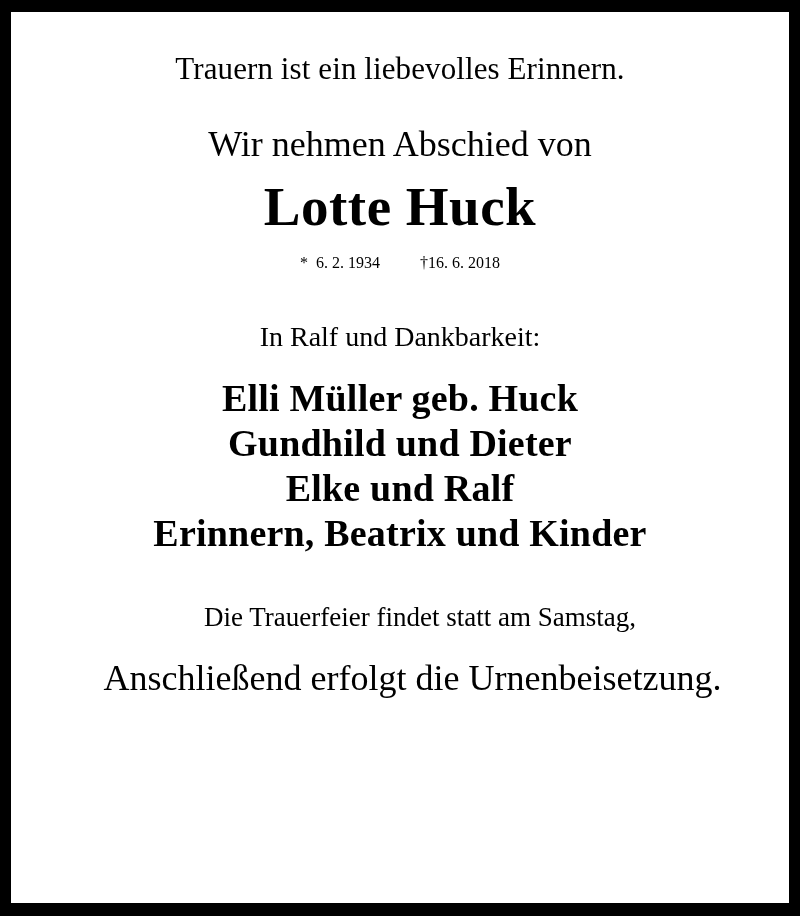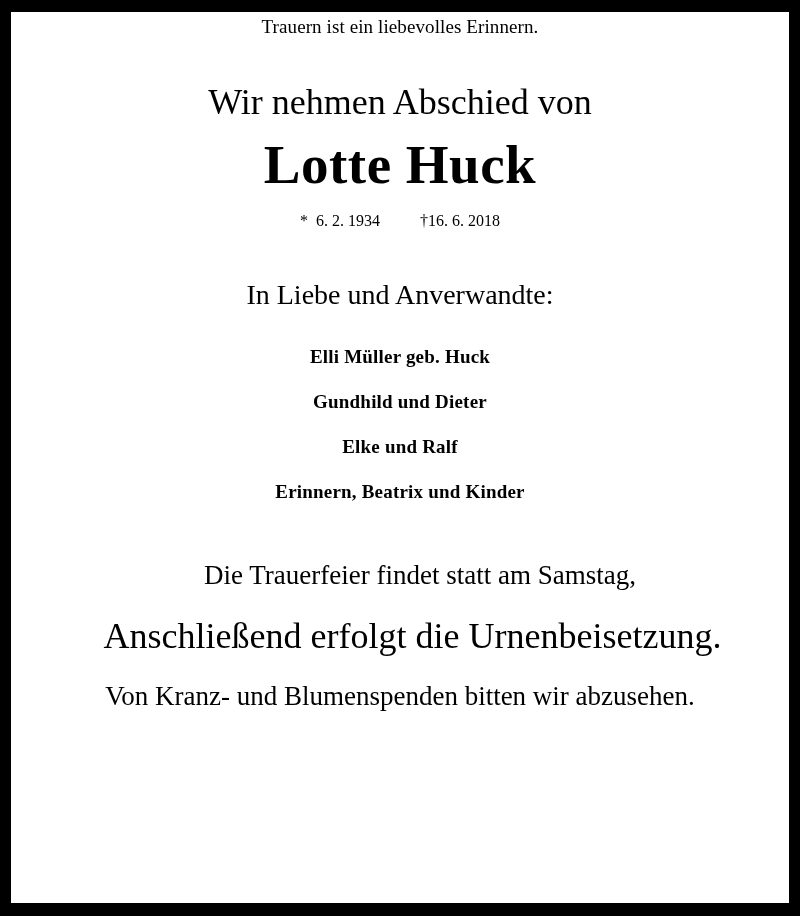--- a/index.html
+++ b/index.html
@@ -34,23 +34,24 @@
     box-sizing: border-box;
     width: 100%;
     height: 100%;
     background: #ffffff;
     text-align: center;
     position: relative;
   }
 
   
   .epitaph {
-    font-size: 19px;
+    font-size: 31px;
     line-height: 30px;
     letter-spacing: 0.1px;
+    padding-top: 42px;
   }
 
   .farewell {
     font-size: 36px;
     line-height: 36px;
     padding-top: 42px;
   }
 
   .deceased-name {
     font-size: 55px;
@@ -70,21 +71,21 @@
   .gratitude {
     font-size: 28px;
     line-height: 34px;
     padding-top: 40px;
   }
 
   .mourners {
     padding-top: 22px;
   }
   .mourner-line {
-    font-size: 19px;
+    font-size: 38px;
     line-height: 45px;
     font-weight: bold;
     letter-spacing: 0.2px;
   }
 
   .ceremony {
     padding-top: 44px;
     margin-left: 40px;
   }
   .ceremony-line {
@@ -112,31 +113,30 @@
   <div class="notice-sheet">
 
     <div class="epitaph">Trauern ist ein liebevolles Erinnern.</div>
 
     <div class="farewell">Wir nehmen Abschied von</div>
 
     <div class="deceased-name">Lotte Huck</div>
 
     <div class="life-dates">*  6. 2. 1934          †16. 6. 2018</div>
 
-    <div class="gratitude">In Liebe und Anverwandte:</div>
+    <div class="gratitude">In Ralf und Dankbarkeit:</div>
 
     <div class="mourners">
       <div class="mourner-line">Elli Müller geb. Huck</div>
       <div class="mourner-line">Gundhild und Dieter</div>
       <div class="mourner-line">Elke und Ralf</div>
       <div class="mourner-line">Erinnern, Beatrix und Kinder</div>
     </div>
 
     <div class="ceremony">
       <div class="ceremony-line">Die Trauerfeier findet statt am Samstag,</div>
     </div>
 
     <div class="interment">Anschließend erfolgt die Urnenbeisetzung.</div>
 
-    <div class="flowers-note">Von Kranz- und Blumenspenden bitten wir abzusehen.</div>
 
   </div>
 </div>
 
 </body></html>

